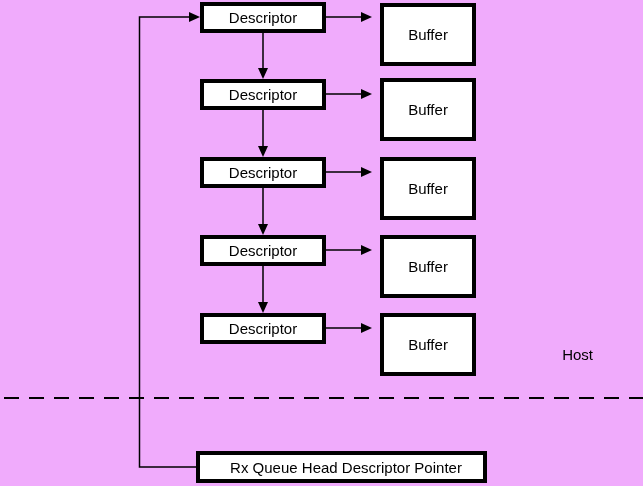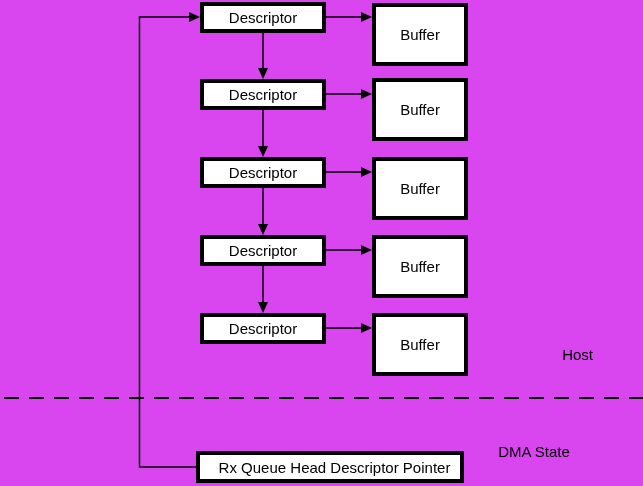--- a/index.html
+++ b/index.html
@@ -4,21 +4,21 @@
 <style>
   html, body {
     margin: 0;
     padding: 0;
     background: #ffffff;
   }
   .canvas {
     position: relative;
     width: 643px;
     height: 486px;
-    background: #d946ef;
+    background: #f0abfc;
     font-family: "Liberation Sans", "DejaVu Sans", sans-serif;
     color: #000000;
     overflow: hidden;
   }
   .connectors {
     position: absolute;
     left: 0;
     top: 0;
     width: 643px;
     height: 486px;
@@ -35,28 +35,28 @@
     font-size: 15px;
     line-height: 1;
     white-space: nowrap;
   }
   .descriptor-box {
     left: 200px;
     width: 126px;
     height: 31px;
   }
   .buffer-box {
-    left: 372px;
+    left: 380px;
     width: 96px;
     height: 63px;
   }
   .pointer-box {
     left: 196px;
     top: 451px;
-    width: 268px;
+    width: 291px;
     height: 32px;
     padding-left: 9px;
   }
   .region-label {
     position: absolute;
     width: 110px;
     text-align: center;
     font-size: 15px;
     line-height: 17px;
   }
@@ -136,16 +136,15 @@
   </div>
 
   <div class="box pointer-box">
     <span>Rx Queue Head Descriptor Pointer</span>
   </div>
 
   <div class="region-label host-memory-label">
     <div>Host</div>
   </div>
   <div class="region-label port-rx-label">
-    <div>DMA State</div>
   </div>
 
 </div>
 
 </body></html>

